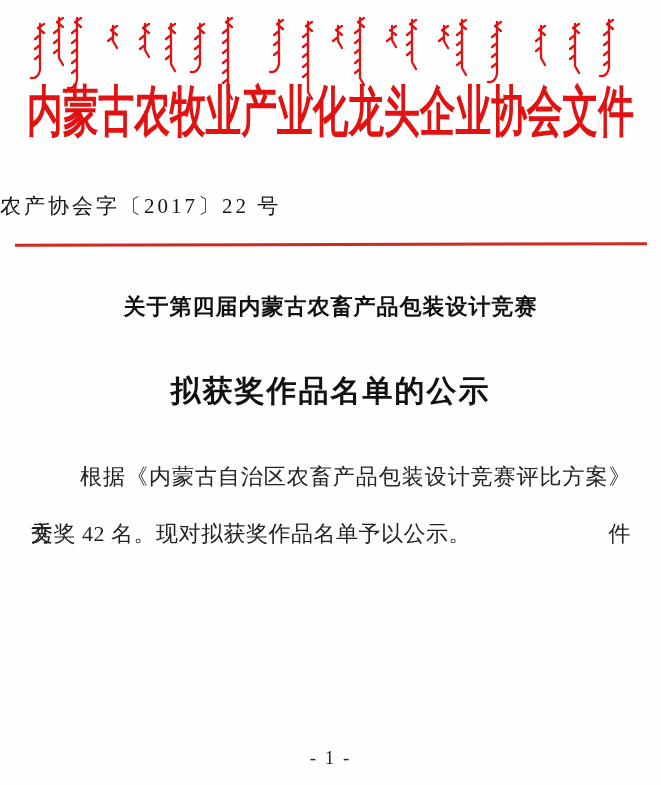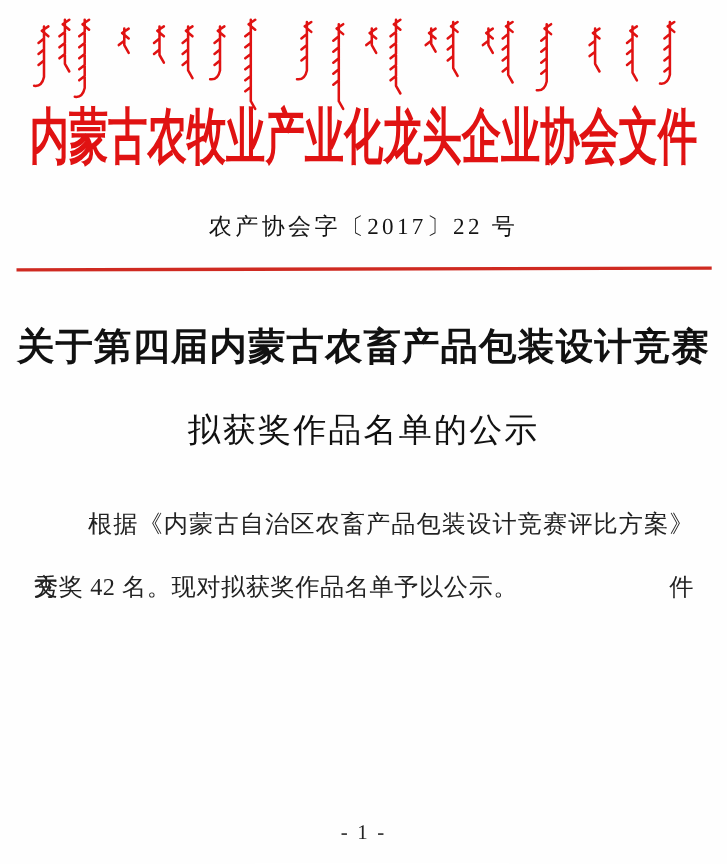--- a/index.html
+++ b/index.html
@@ -13,62 +13,62 @@
   }
   .page{position:absolute;inset:0;background:#fefefe;}
 
   
   .mongolian-band{
     position:absolute;left:0;top:0;width:661px;height:105px;
   }
 
   
   .org-title{
-    position:absolute;left:0;top:88px;width:661px;height:72px;
+    position:absolute;left:0;top:76px;width:661px;height:72px;
     display:flex;align-items:center;justify-content:center;
   }
   .org-title span{
     font-size:51px;
     font-weight:900;
     color:#e01212;
     white-space:nowrap;
     letter-spacing:0px;
     transform:scaleX(0.70) scaleY(1.08);
     transform-origin:center center;
     font-family:"Liberation Serif","DejaVu Serif",serif;
   }
 
   
   .doc-number{
     position:absolute;left:0;top:192px;width:661px;
-    text-align:center;
+    text-align:left;
     font-size:21px;
     letter-spacing:3px;
     color:#151515;
   }
 
   
   .red-rule{
     position:absolute;left:15px;top:243px;width:632px;height:3px;
     background:#cf2a21;
     transform:rotate(-0.15deg);
   }
 
   
   .doc-heading-1{
     position:absolute;left:0;top:292px;width:661px;
     text-align:center;
-    font-size:34px;font-weight:bold;
+    font-size:22px;font-weight:bold;
     letter-spacing:1px;
     color:#111;
   }
   .doc-heading-2{
     position:absolute;left:0;top:371px;width:661px;
     text-align:center;
-    font-size:30px;font-weight:normal;
+    font-size:30px;font-weight:bold;
     letter-spacing:2px;
     color:#111;
   }
 
   
   .body-block{
     position:absolute;left:31px;top:448px;width:600px;
     font-size:22px;
     color:#222;
   }

